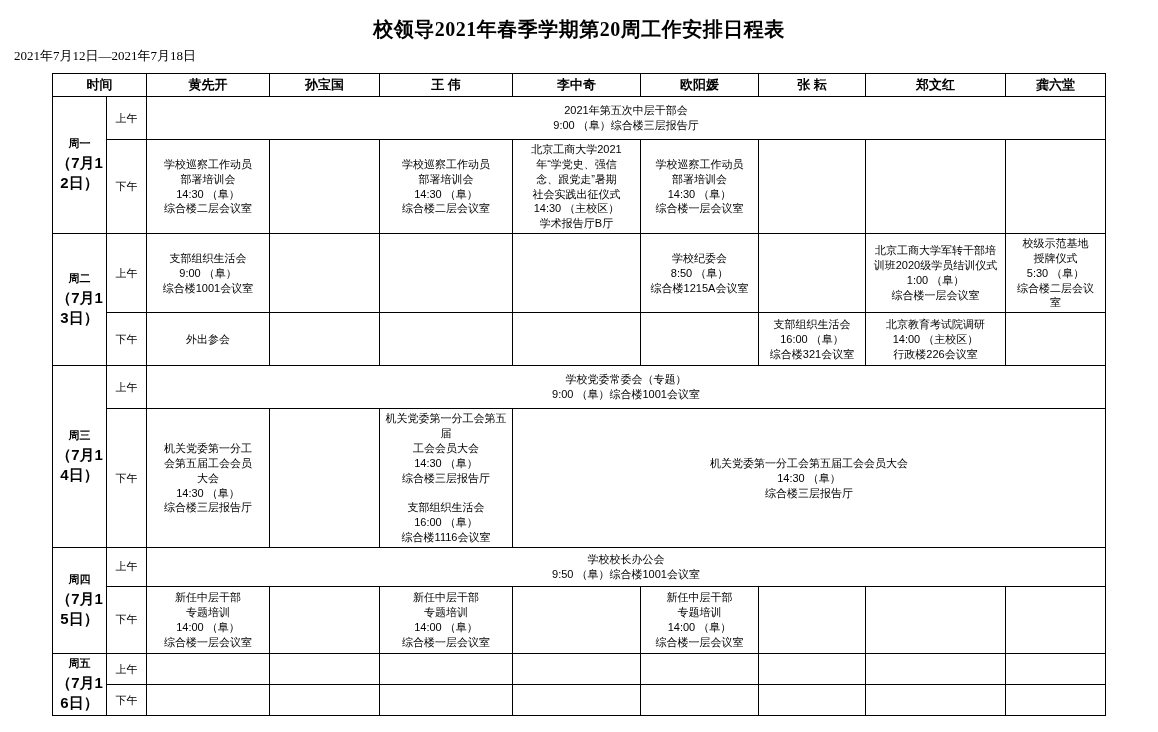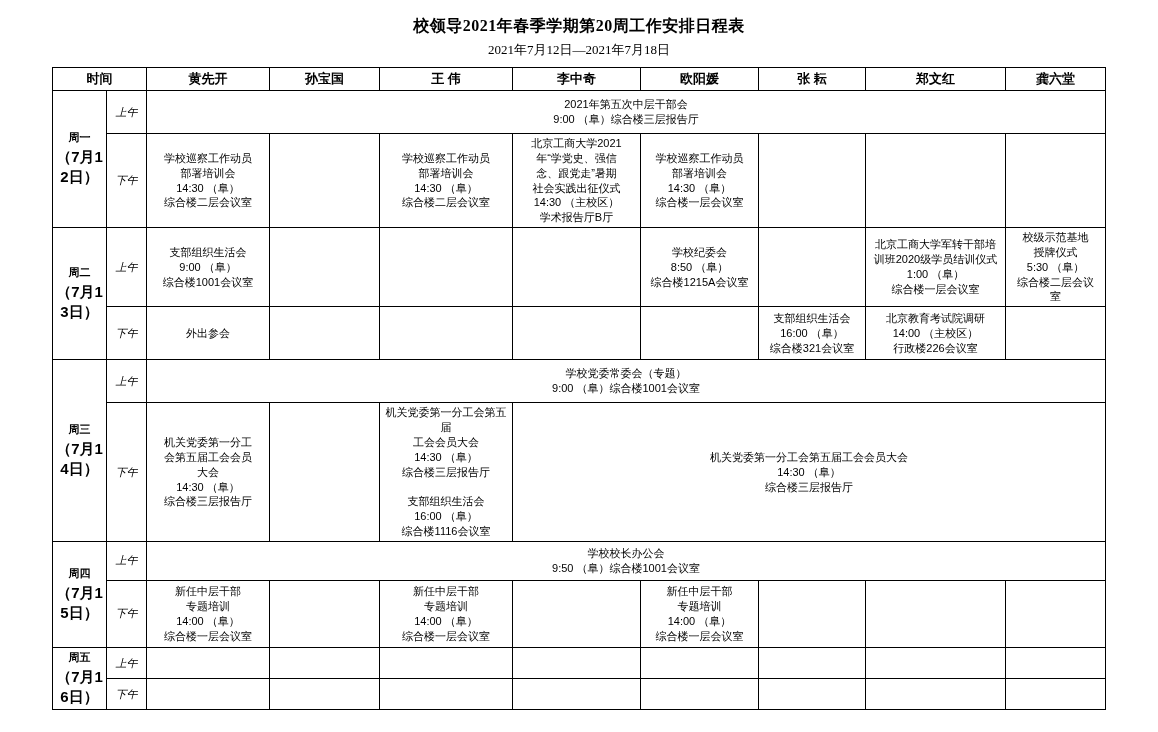--- a/index.html
+++ b/index.html
@@ -15,29 +15,28 @@
   }
   .page {
     width: 1158px;
     height: 732px;
     position: relative;
     box-sizing: border-box;
     padding: 10px 14px;
   }
   .doc-title {
     text-align: center;
-    font-size: 16px;
+    font-size: 20px;
     font-weight: bold;
     letter-spacing: 0.5px;
     margin-top: 6px;
     margin-bottom: 4px;
     font-family: "Liberation Serif", "DejaVu Serif", serif;
   }
   .doc-subtitle {
-    text-align: center;
     font-size: 13px;
     margin-bottom: 8px;
     font-family: "Liberation Serif", "DejaVu Serif", serif;
   }
   table.schedule {
     border-collapse: collapse;
     width: 898px;
     table-layout: fixed;
     margin: 0 auto;
   }
@@ -64,21 +63,20 @@
   }
   td.daycell .dnum {
     font-weight: bold;
     font-size: 15px;
     display: block;
     margin-top: 2px;
   }
   td.periodcell {
     font-size: 12px;
     width: 40px;
-    font-style: italic;
   }
   td.ev {
     font-size: 11px;
     white-space: pre-line;
     border-radius: 20px;
   }
   td.empty {
     font-size: 11px;
   }
 </style>

